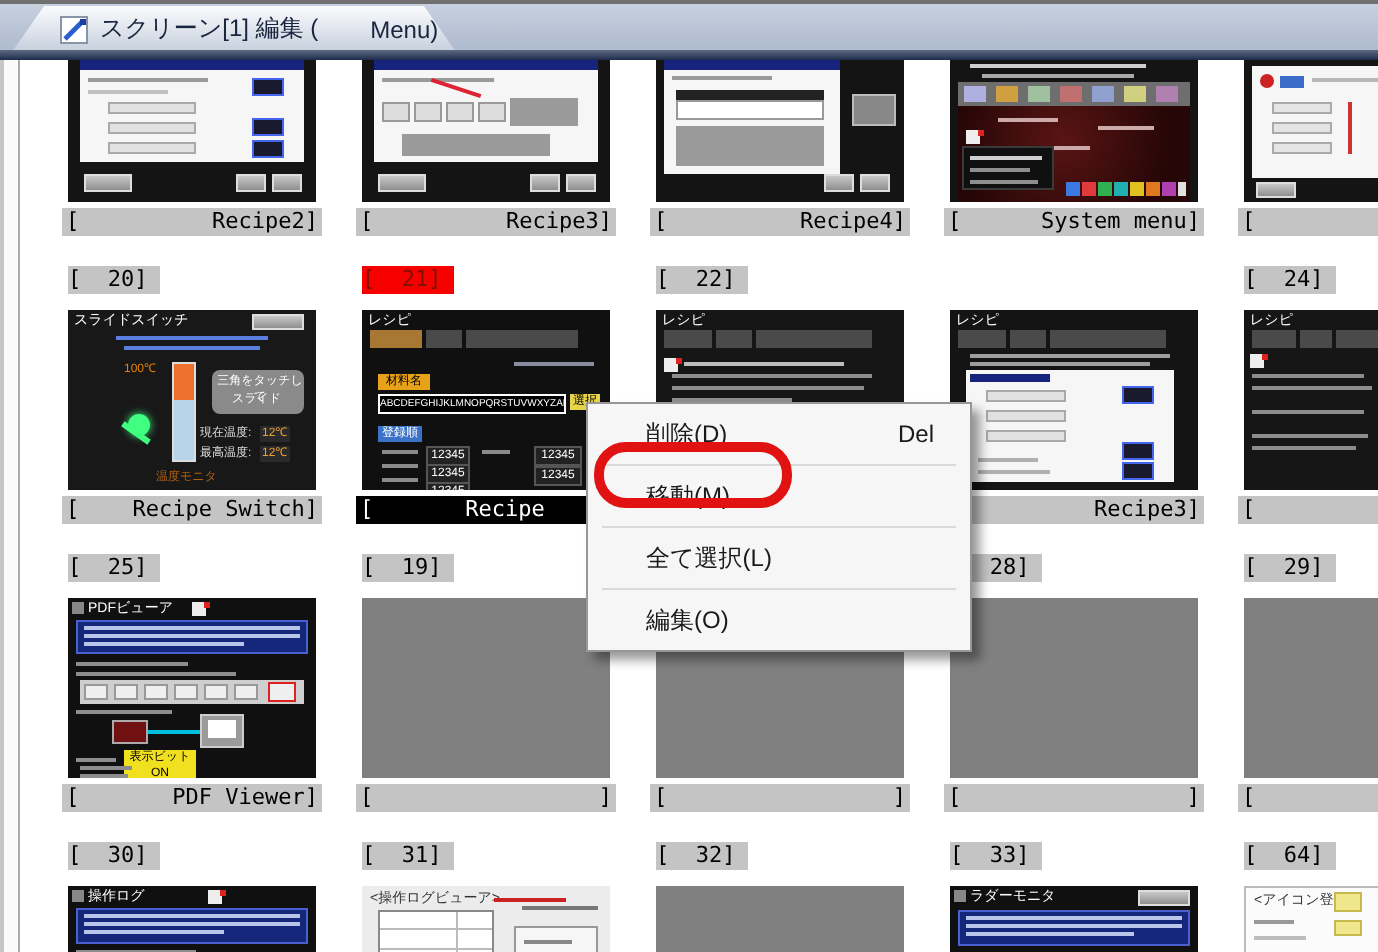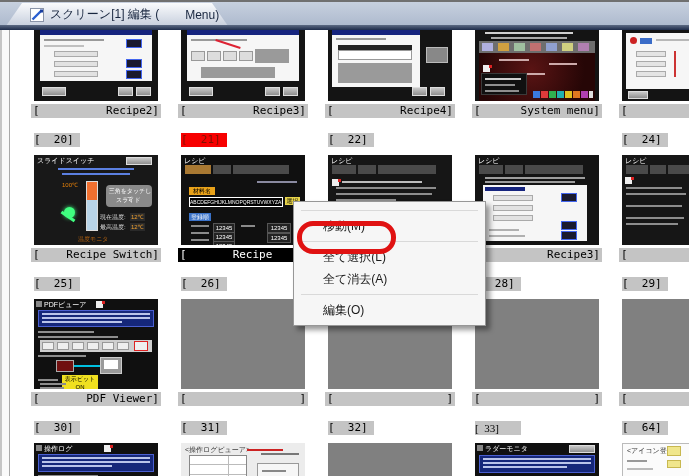--- a/index.html
+++ b/index.html
@@ -309,21 +309,21 @@
       <div class="bar" style="left:4px; top:50px; width:56px; background:#8d8d8d;"></div>
       <div class="bar" style="left:4px; top:62px; width:58px; background:#8d8d8d;"></div>
       <div class="bar" style="left:4px; top:68px; width:52px; background:#8d8d8d;"></div>
     </div>
     <div class="nm" style="left:619px; top:218px; width:70px;">
       <span>[</span>
         <span></span>
     </div>
 
     <div class="num" style="left:34px; top:247px;">[  25]</div>
-    <div class="num" style="left:181px; top:247px;">[  26]</div>
+    <div class="num" style="left:181px; top:247px;">[  19]</div>
     <div class="num" style="left:328px; top:247px;">[  27]</div>
     <div class="num" style="left:475px; top:247px;">[  28]</div>
     <div class="num" style="left:622px; top:247px;">[  29]</div>
 
     <div class="thumb" style="left:34px; top:269px; background:#101010;">
       <div style="left:2px; top:2px; width:6px; height:6px; background:#888;"></div>
       <div class="ttl" style="left:10px; top:2px;">PDFビューア</div>
       <div class="mlogo" style="left:62px; top:2px;"></div>
       <div class="navybnr" style="left:4px; top:11px; width:116px; height:17px;">
           <i></i>
@@ -374,21 +374,21 @@
     </div>
     <div class="thumb t-gray" style="left:622px; top:269px;"></div>
     <div class="nm" style="left:619px; top:362px; width:70px;">
       <span>[</span>
         <span></span>
     </div>
 
     <div class="num" style="left:34px; top:391px;">[  30]</div>
     <div class="num" style="left:181px; top:391px;">[  31]</div>
     <div class="num" style="left:328px; top:391px;">[  32]</div>
-    <div class="num" style="left:475px; top:391px;font-family:Liberation Serif, serif;">[  33]</div>
+    <div class="num" style="left:475px; top:391px;">[  33]</div>
     <div class="num" style="left:622px; top:391px;">[  64]</div>
 
     <div class="thumb" style="left:34px; top:413px; background:#101010;">
       <div style="left:2px; top:2px; width:6px; height:6px; background:#888;"></div>
       <div class="ttl" style="left:10px; top:2px;">操作ログ</div>
       <div class="mlogo" style="left:70px; top:2px;"></div>
       <div class="navybnr" style="left:4px; top:11px; width:116px; height:18px;">
           <i></i>
           <i></i>
           <i style="width:70px;"></i>
@@ -432,34 +432,34 @@
       <div style="left:44px; top:16px; width:14px; height:8px; background:#f0e68c; border:1px solid #c8b850;"></div>
       <div class="bar" style="left:4px; top:16px; width:20px; background:#999;"></div>
       <div class="bar" style="left:4px; top:24px; width:26px; background:#bbb;"></div>
 
     </div>
   </div>
 
   <div class="left-border"></div>
 
   <div class="menu">
+    <div class="menu-item">
+      <span>削除(D)</span>
+      <span>Del</span>
+    </div>
     <div class="menu-sep"></div>
     <div class="menu-item">
       <span>移動(M)</span>
       <span></span>
     </div>
     <div class="menu-sep"></div>
     <div class="menu-item">
       <span>全て選択(L)</span>
       <span></span>
     </div>
-    <div class="menu-item">
-      <span>全て消去(A)</span>
-      <span></span>
-    </div>
     <div class="menu-sep"></div>
     <div class="menu-item">
       <span>編集(O)</span>
       <span></span>
     </div>
   </div>
 
   <div class="annotation-ellipse"></div>
 
 </div>

